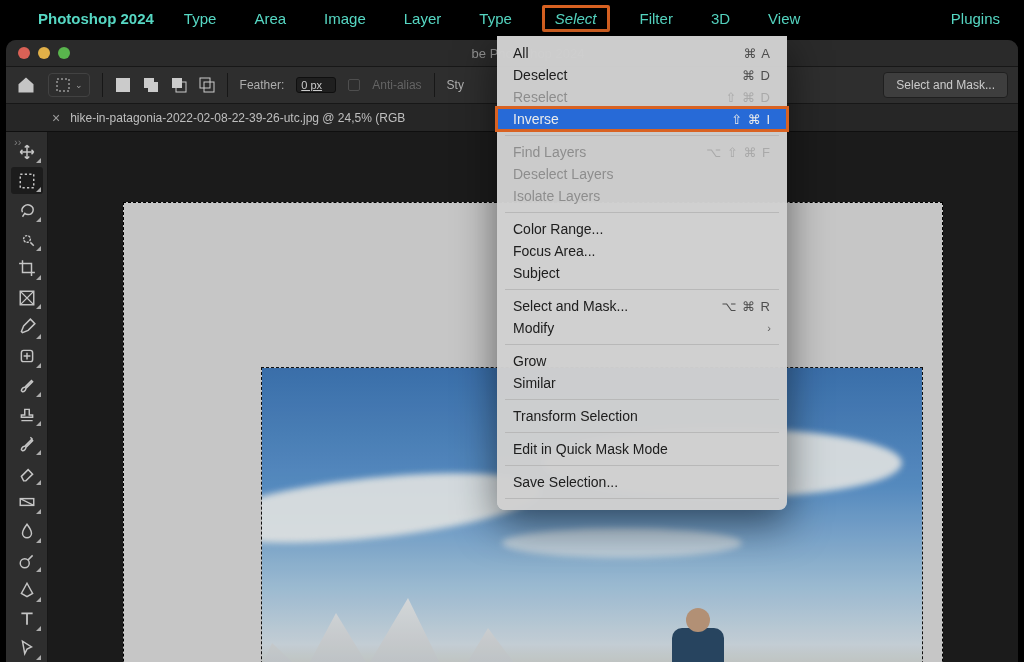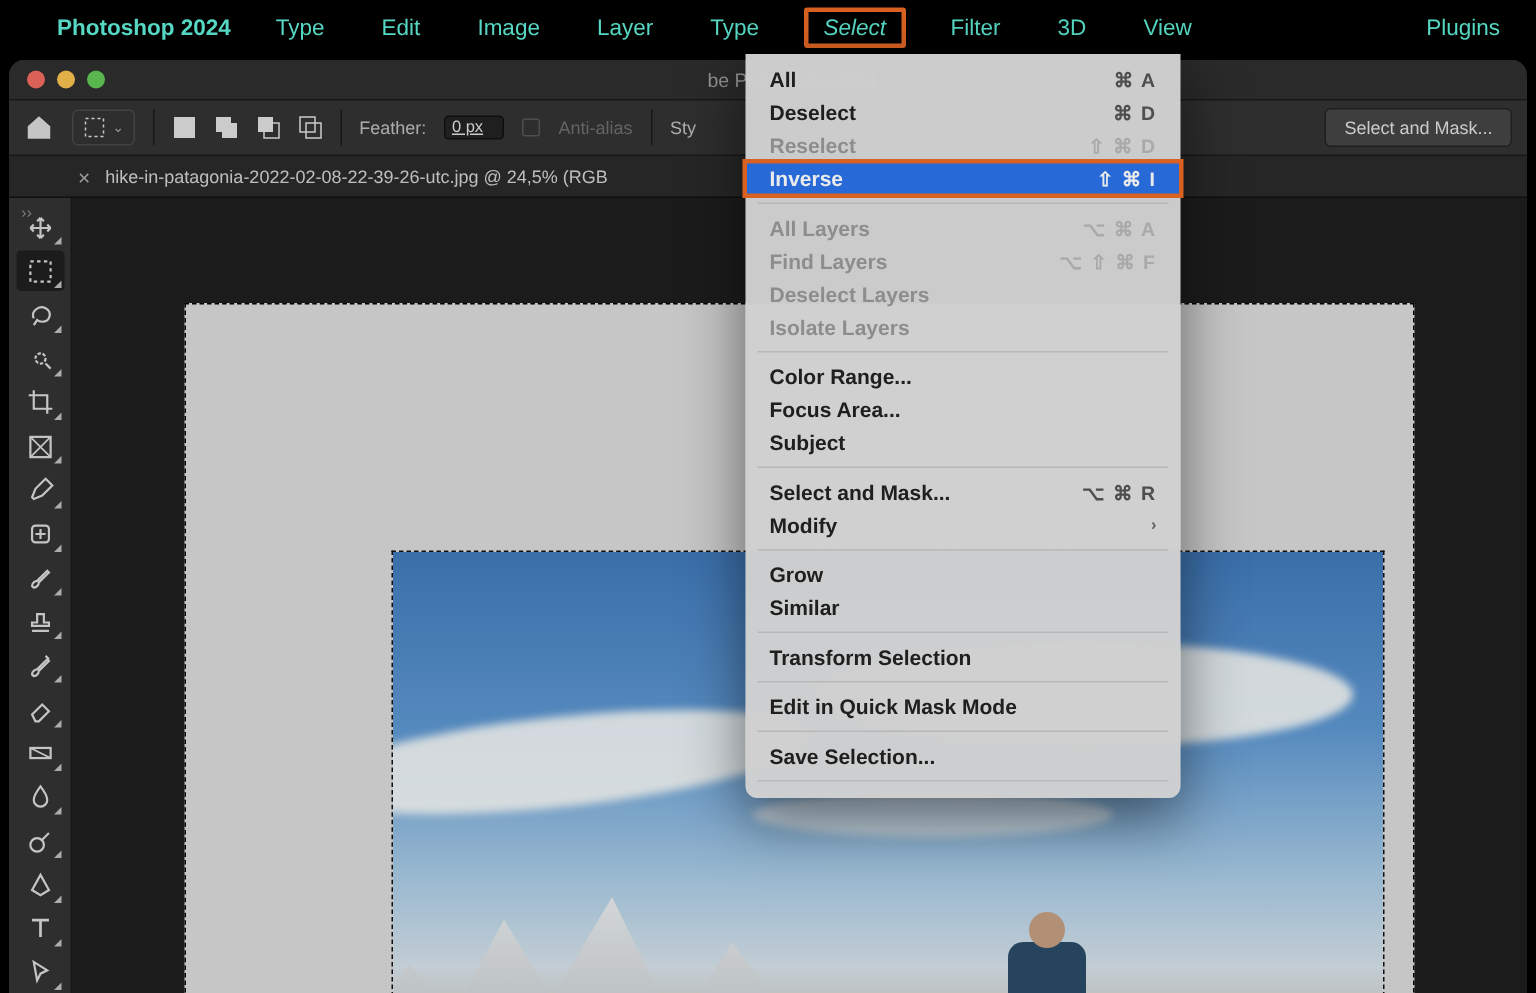--- a/index.html
+++ b/index.html
@@ -46,21 +46,21 @@
 .cloud { position: absolute; background: #f4f6f4; border-radius: 50%; filter: blur(3px); opacity: .9; }
 .c1 { top: 110px; left: -60px; width: 340px; height: 60px; transform: rotate(-6deg); }
 .c2 { top: 60px; left: 280px; width: 360px; height: 70px; }
 .c3 { top: 160px; left: 240px; width: 240px; height: 30px; opacity: .6; }
 .mtn { position: absolute; bottom: 30px; left: -30px; width: 400px; height: 150px; background: linear-gradient(180deg,#eaeef0,#b7bcc0); clip-path: polygon(0% 100%, 10% 40%, 18% 60%, 26% 20%, 34% 55%, 44% 10%, 55% 70%, 64% 30%, 78% 80%, 100% 100%); }
 .hiker { position: absolute; bottom: 0; right: 170px; width: 110px; height: 160px; }
 .hiker .pack { position: absolute; top: 25px; left: 30px; width: 52px; height: 72px; background: #2b4a68; border-radius: 10px 10px 6px 6px; }
 .hiker .head { position: absolute; top: 5px; left: 44px; width: 24px; height: 24px; background: #c29d7f; border-radius: 50%; }
 
 
-.dropdown { position: absolute; top: 36px; left: 497px; width: 290px; background: rgba(225,225,225,.98); border-radius: 0 0 8px 8px; box-shadow: 0 14px 40px rgba(0,0,0,.5); padding: 6px 0; font-size: 14px; color: #222; font-weight: bold; }
+.dropdown { position: absolute; top: 36px; left: 497px; width: 290px; background: rgba(225,225,225,.98); border-radius: 0 0 8px 8px; box-shadow: 0 14px 40px rgba(0,0,0,.5); padding: 6px 0; font-size: 14px; color: #222; }
 .dropdown .mi { display: flex; align-items: center; padding: 2px 16px; height: 22px; }
 .dropdown .mi .lbl { flex: 1; }
 .dropdown .mi .sc { color: #555; font-size: 13px; letter-spacing: 1px; }
 .dropdown .mi.disabled { color: #9a9a9a; }
 .dropdown .mi.disabled .sc { color: #b8b8b8; }
 .dropdown .mi.highlight { background: #2b74ea; color: #fff; outline: 3px solid #ec6b25; outline-offset: -1px; }
 .dropdown .mi.highlight .sc { color: #fff; }
 .dropdown hr { border: none; border-top: 1px solid #c8c8c8; margin: 5px 8px; }
 .submenu-caret { font-size: 11px; color: #666; }
 
@@ -69,21 +69,21 @@
 
 .dim { position: absolute; inset: 0; background: rgba(0,0,0,.08); pointer-events: none; }
 </style>
 </head>
 <body>
 
 <div class="menubar">
   <span class="apple"></span>
   <span class="appname">Photoshop 2024</span>
   <span class="item">Type</span>
-  <span class="item">Edit</span>
+  <span class="item">Area</span>
   <span class="item">Image</span>
   <span class="item">Layer</span>
   <span class="item">Type</span>
   <span class="item hl">Select</span>
   <span class="item">Filter</span>
   <span class="item">3D</span>
   <span class="item">View</span>
   <span class="spacer"></span>
   <span class="item">Plugins</span>
 </div>
@@ -285,24 +285,20 @@
     <div class="mi disabled">
       <span class="lbl">Reselect</span>
       <span class="sc">⇧ ⌘ D</span>
     </div>
     <div class="mi highlight">
       <span class="lbl">Inverse</span>
       <span class="sc">⇧ ⌘ I</span>
     </div>
     <hr>
     <div class="mi disabled">
-      <span class="lbl">All Layers</span>
-      <span class="sc">⌥ ⌘ A</span>
-    </div>
-    <div class="mi disabled">
       <span class="lbl">Find Layers</span>
       <span class="sc">⌥ ⇧ ⌘ F</span>
     </div>
     <div class="mi disabled">
       <span class="lbl">Deselect Layers</span>
       <span class="sc"></span>
     </div>
     <div class="mi disabled">
       <span class="lbl">Isolate Layers</span>
       <span class="sc"></span>

